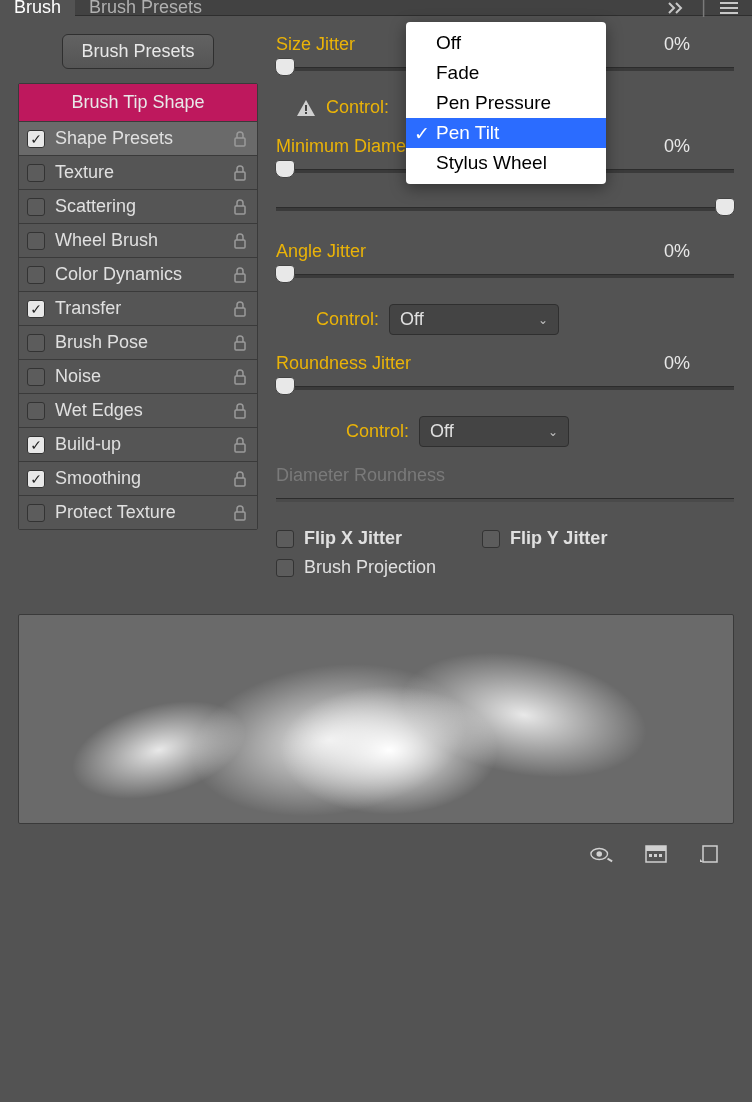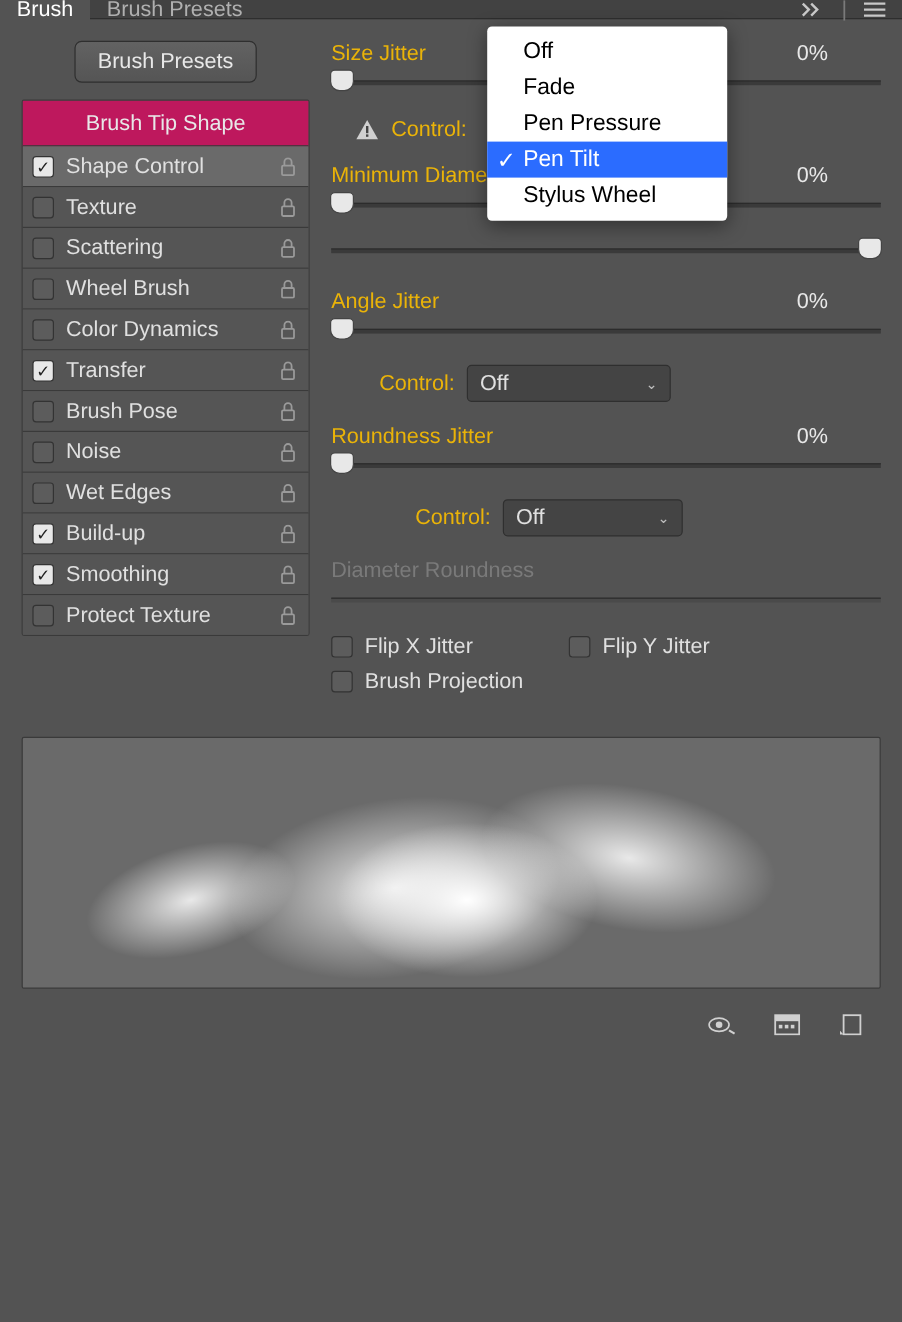--- a/index.html
+++ b/index.html
@@ -35,21 +35,21 @@
 .slider { position: relative; height: 20px; margin-bottom: 18px; }
 .slider-track { position: absolute; top: 8px; left: 0; right: 0; height: 4px; background: #3a3a3a; border-top: 1px solid #2c2c2c; }
 .slider-track.disabled { background: #4a4a4a; }
 .slider-thumb { position: absolute; top: -1px; width: 20px; height: 18px; background: #e8e8e8; border: 1px solid #444; border-radius: 4px 4px 8px 8px; transform: translateX(-50%); }
 
 .control-row { display: flex; align-items: center; gap: 10px; margin: 6px 0 18px 0; padding-left: 20px; }
 .warn-icon { color: #e0e0e0; }
 .dropdown { display: flex; align-items: center; justify-content: space-between; background: #444; border: 1px solid #2f2f2f; border-radius: 4px; padding: 4px 10px; min-width: 170px; color: #e0e0e0; cursor: pointer; }
 .chev { font-size: 12px; color: #c0c0c0; }
 
-.flip-row { display: flex; gap: 80px; margin-top: 18px; margin-bottom: 8px; }
+.flip-row { display: flex; gap: 80px; margin-top: 18px; margin-bottom: 8px; font-weight: bold; }
 .flip-item, .proj-item { display: flex; align-items: center; gap: 10px; }
 .chk2 { width: 18px; height: 18px; border: 1px solid #333; border-radius: 3px; background: #5c5c5c; }
 
 .preview { margin: 18px; height: 210px; background: #6a6a6a; border: 1px solid #3a3a3a; border-radius: 2px; position: relative; overflow: hidden; }
 .blob { position: absolute; background: radial-gradient(ellipse at center, rgba(255,255,255,0.85) 0%, rgba(255,255,255,0) 70%); }
 
 .footer { display: flex; justify-content: flex-end; gap: 30px; padding: 0 30px 14px 0; color: #d0d0d0; }
 .footer-icon { width: 24px; height: 24px; display: flex; align-items: center; justify-content: center; cursor: pointer; }
 
 
@@ -86,21 +86,21 @@
   <div class="top-row">
 
     <div style="width:240px">
       <button class="brush-presets-btn">Brush Presets</button>
 
       <div class="attr-list">
         <div class="attr-header">Brush Tip Shape</div>
 
         <div class="attr-row selected">
           <span class="chk checked">✓</span>
-          <span class="label">Shape Control</span>
+          <span class="label">Shape Presets</span>
           <span class="lock">
               <svg width="14" height="16" viewBox="0 0 14 16">
                 <rect x="2" y="7" width="10" height="8" rx="1" fill="none" stroke="#9a9a9a" stroke-width="1.5"></rect>
                 <path d="M4 7 V4 a3 3 0 0 1 6 0 V7" fill="none" stroke="#9a9a9a" stroke-width="1.5"></path>
               </svg>
             </span>
         </div>
         <div class="attr-row">
           <span class="chk"></span>
           <span class="label">Texture</span>

